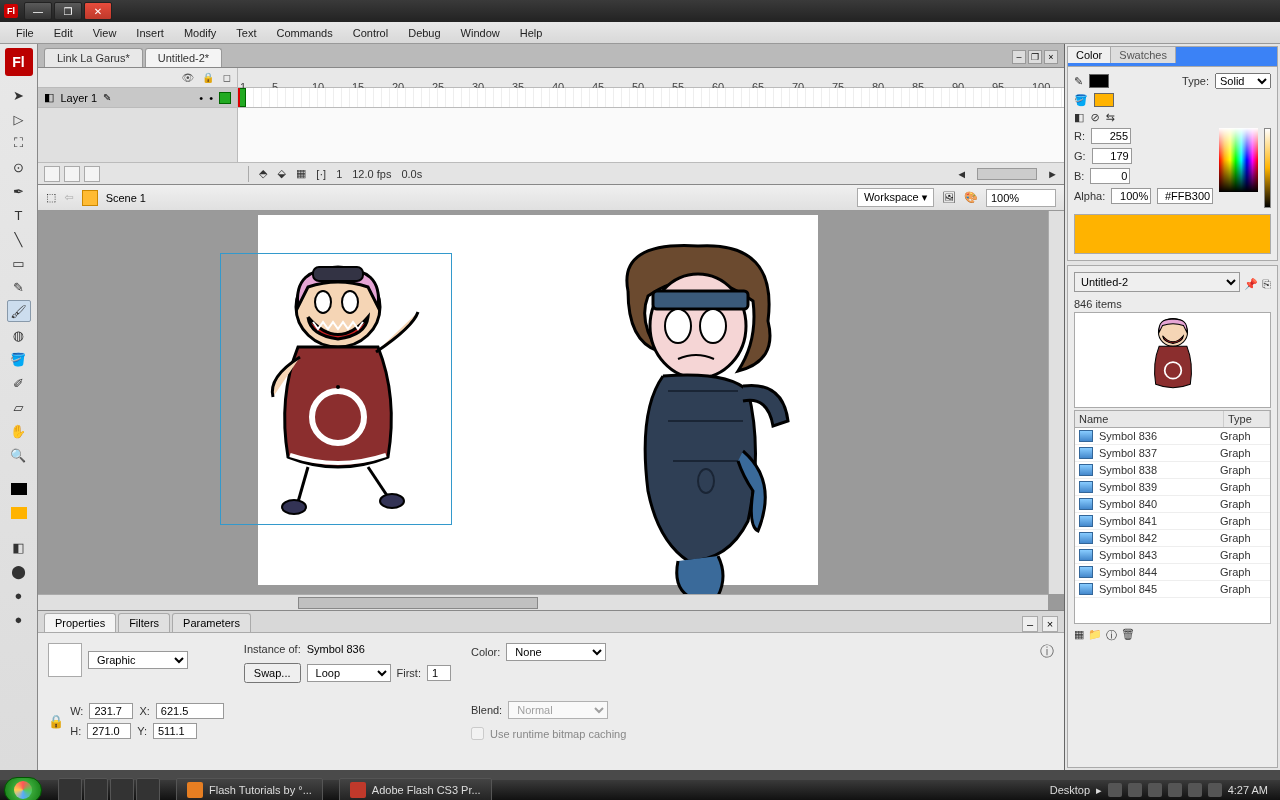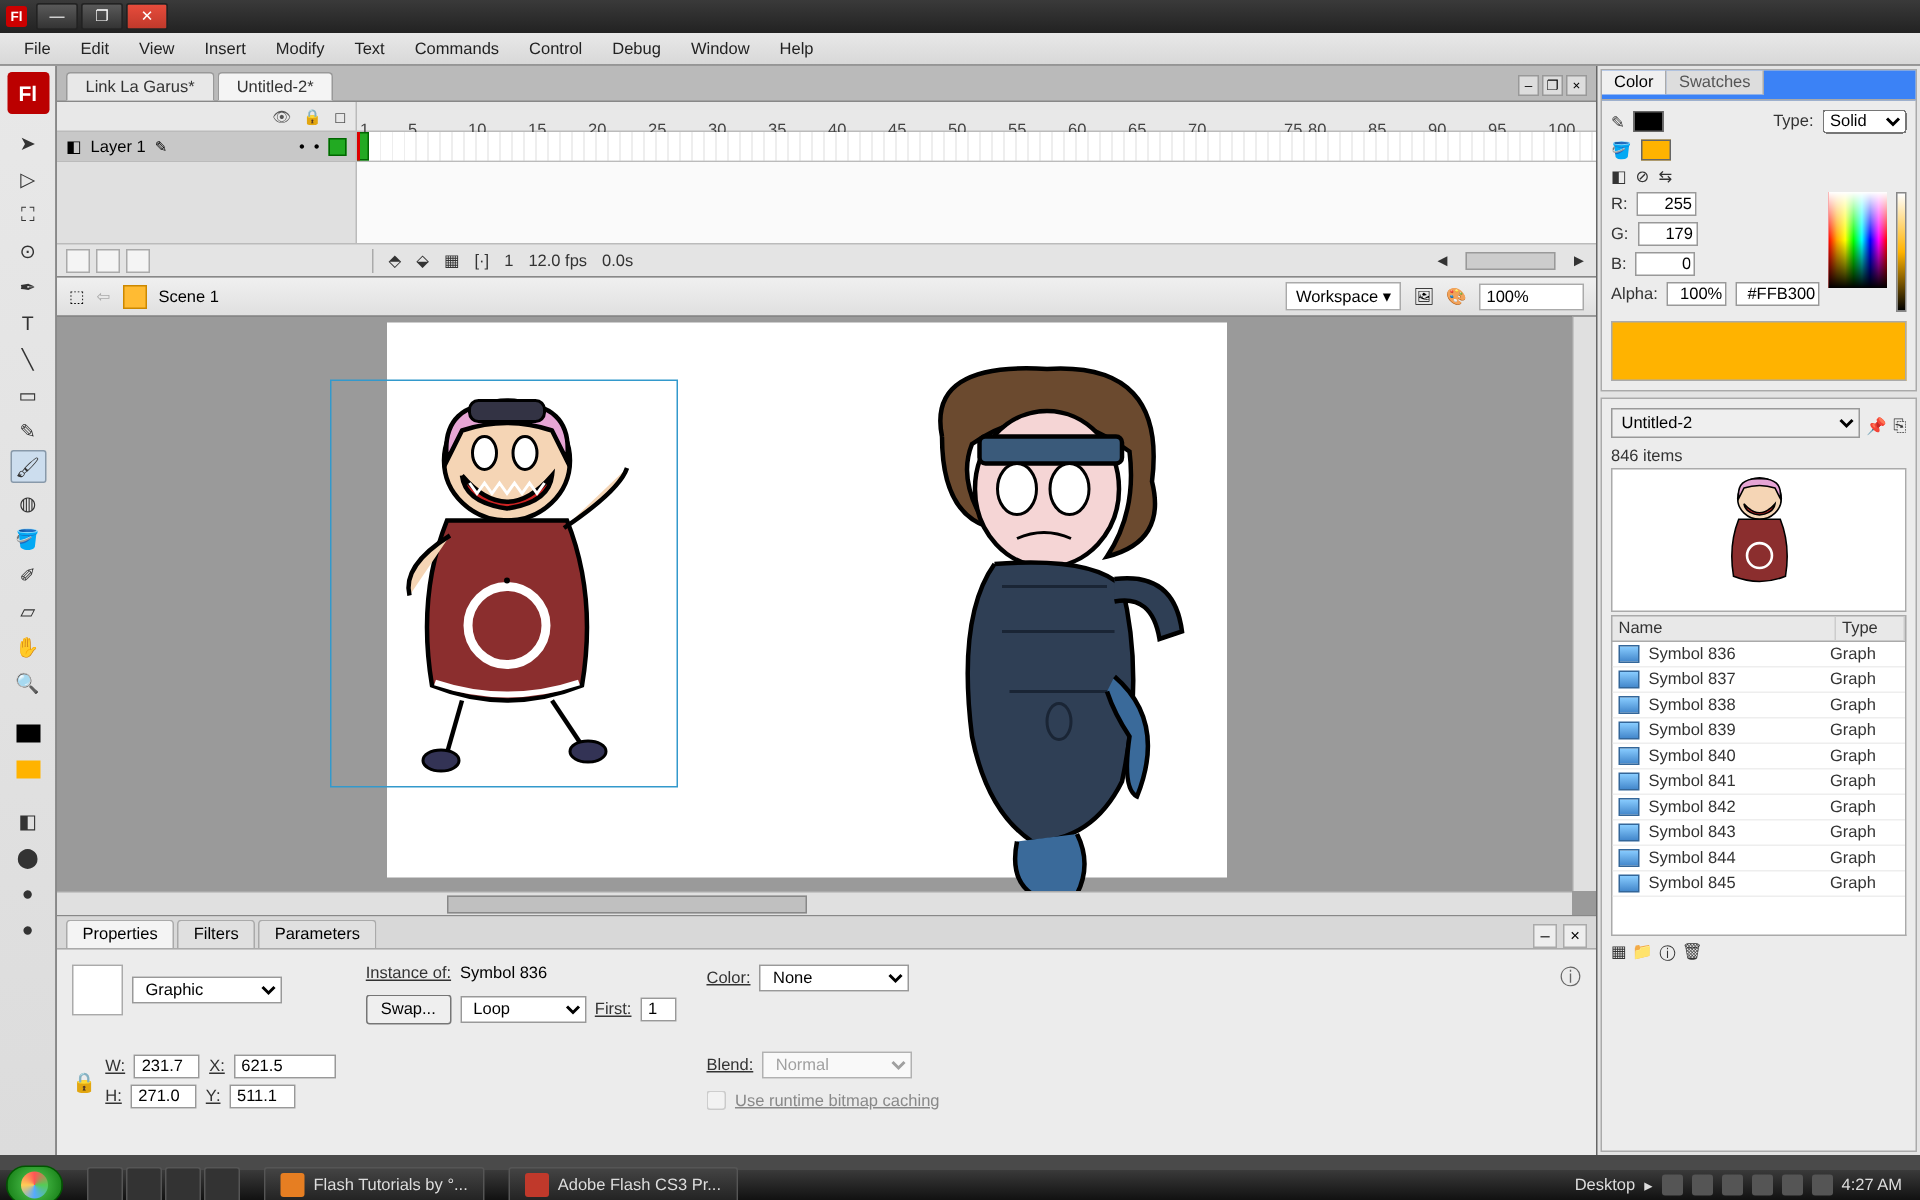--- a/index.html
+++ b/index.html
@@ -81,21 +81,21 @@
 .props .tabs{height:22px;display:flex;align-items:flex-end;background:#d8d8d8;border-bottom:1px solid #aaa;padding:0 6px;}
 .props .tab{padding:3px 10px;background:#f4f4f4;border:1px solid #aaa;border-bottom:none;margin-right:2px;border-radius:3px 3px 0 0;}
 .props .tab.inactive{background:#e0e0e0;}
 .props .tabs .spacer{flex:1}
 .props .tabs .pbtn{width:16px;height:16px;border:1px solid #aaa;background:#eee;margin-left:4px;display:flex;align-items:center;justify-content:center;}
 .props .body{flex:1;padding:10px;display:flex;gap:20px;}
 .props .thumb{width:34px;height:34px;border:1px solid #aaa;background:#fff;}
 .props select,.props input[type=text]{border:1px solid #999;background:#fff;padding:1px 4px;font-size:11px;}
 .props .col{display:flex;flex-direction:column;gap:8px;}
 .props .row{display:flex;align-items:center;gap:6px;}
-.props label{color:#333;text-decoration:underline;}
+.props label{color:#333;}
 .props .lock{color:#666;font-size:13px;}
 
 
 .right { width:216px; background:#e4e4e4; display:flex;flex-direction:column;border-left:1px solid #666;}
 .panel{border:1px solid #aaa;margin:2px;background:#ececec;}
 .panel .ptabs{height:20px;display:flex;align-items:flex-start;background:#3b82f6;border-bottom:1px solid #aaa;}
 .panel .ptab{padding:2px 8px;border-right:1px solid #aaa;background:#f0f0f0;}
 .panel .ptab.off{background:#ddd;color:#555;}
 .panel .pbody{padding:6px;font-size:10px;color:#333;}
 .color-panel .row{display:flex;align-items:center;gap:6px;margin-bottom:4px;}
@@ -213,21 +213,21 @@
             <span class="n" style="left: 194px;">25</span>
             <span class="n" style="left: 234px;">30</span>
             <span class="n" style="left: 274px;">35</span>
             <span class="n" style="left: 314px;">40</span>
             <span class="n" style="left: 354px;">45</span>
             <span class="n" style="left: 394px;">50</span>
             <span class="n" style="left: 434px;">55</span>
             <span class="n" style="left: 474px;">60</span>
             <span class="n" style="left: 514px;">65</span>
             <span class="n" style="left: 554px;">70</span>
-            <span class="n" style="left: 594px; margin-left: 24px;">75</span>
+            <span class="n" style="left: 594px;">75</span>
             <span class="n" style="left: 634px;">80</span>
             <span class="n" style="left: 674px;">85</span>
             <span class="n" style="left: 714px;">90</span>
             <span class="n" style="left: 754px;">95</span>
             <span class="n" style="left: 794px;">100</span>
           </div>
       </div>
       <div class="tl-row">
         <div class="lname">
           <span>◧</span>

